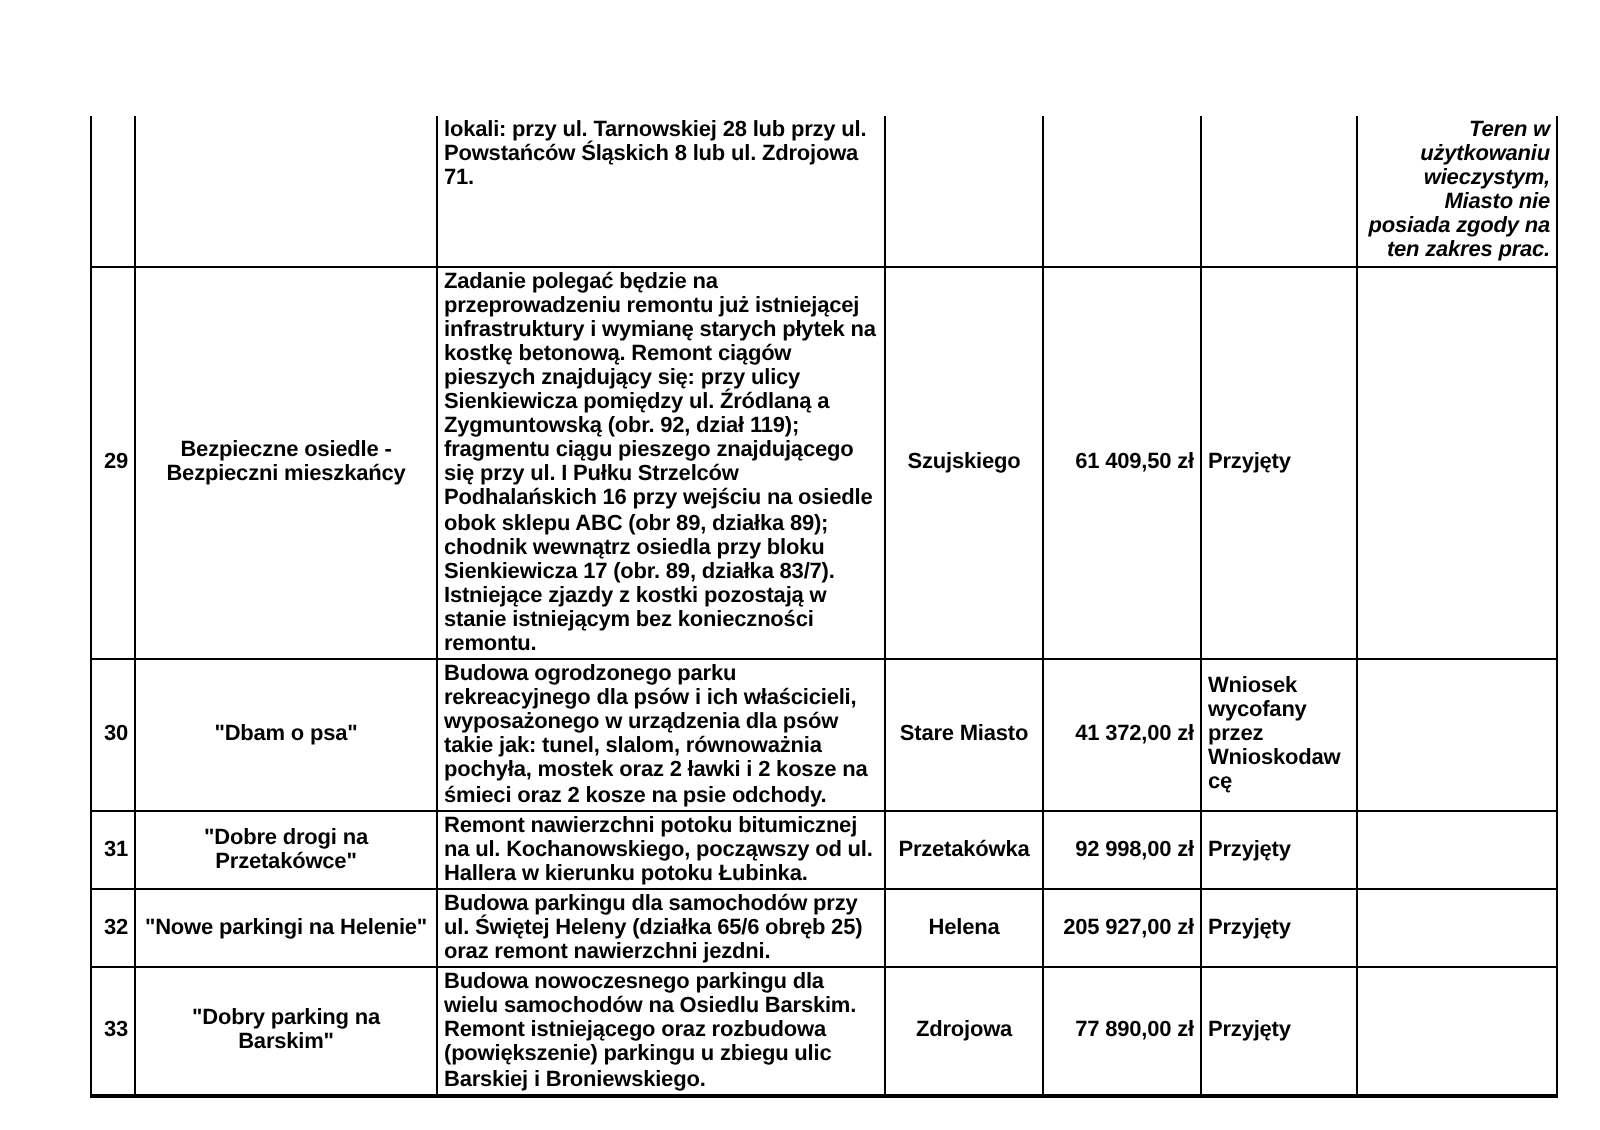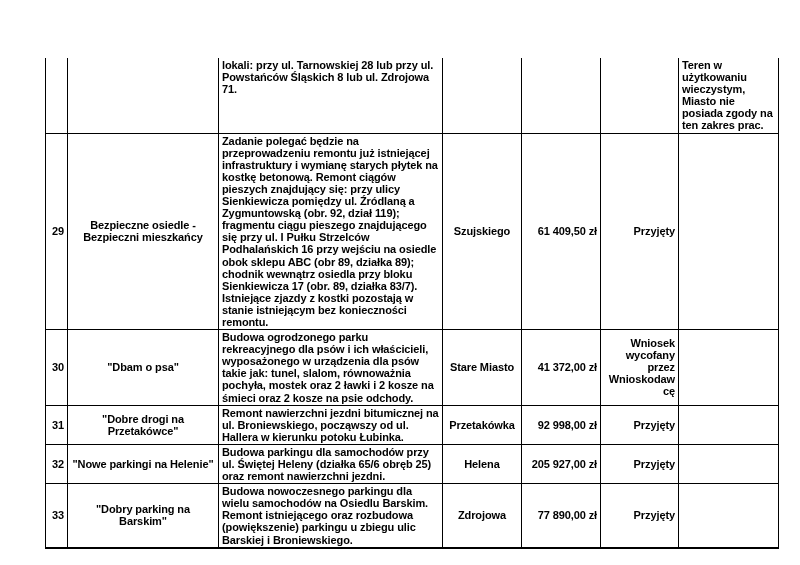--- a/index.html
+++ b/index.html
@@ -46,22 +46,22 @@
   tr.rh-2 { height: 70px; }
   tr.rh-3 { height: 36px; }
   tr.rh-4 { height: 37px; }
   tr.rh-5 { height: 49px; }
 
   td.c-num      { text-align: right; vertical-align: middle; padding: 1px 1px; }
   td.c-name     { text-align: center;   vertical-align: middle; padding-left: 4px; }
   td.c-desc     { text-align: left;   vertical-align: top;    padding: 2px 4px; }
   td.c-district { text-align: center; vertical-align: middle; }
   td.c-amount   { text-align: right;   vertical-align: middle; padding-left: 5px; }
-  td.c-status   { text-align: right; vertical-align: middle; }
-  td.c-notes    { text-align: left;   vertical-align: top;    padding: 2px 3px; }
+  td.c-status   { text-align: left; vertical-align: middle; }
+  td.c-notes    { text-align: right;   vertical-align: top;    padding: 2px 3px; font-style: italic; }
 </style>
 </head>
 <body>
 
 <div class="page">
   <table class="projects">
     <colgroup>
       <col style="width:22px">
       <col style="width:151px">
       <col style="width:224px">
@@ -94,21 +94,21 @@
         <td class="c-name">"Dbam o psa"</td>
         <td class="c-desc">Budowa ogrodzonego parku rekreacyjnego dla psów i ich właścicieli, wyposażonego w urządzenia dla psów takie jak: tunel, slalom, równoważnia pochyła, mostek oraz 2 ławki i 2 kosze na śmieci oraz 2 kosze na psie odchody.</td>
         <td class="c-district">Stare Miasto</td>
         <td class="c-amount">41 372,00 zł</td>
         <td class="c-status">Wniosek wycofany przez Wnioskodawcę</td>
         <td class="c-notes"></td>
       </tr>
       <tr class="rh-3">
         <td class="c-num">31</td>
         <td class="c-name">"Dobre drogi na Przetakówce"</td>
-        <td class="c-desc">Remont nawierzchni jezdni bitumicznej na ul. Broniewskiego, począwszy od ul. Hallera w kierunku potoku Łubinka.</td>
+        <td class="c-desc">Remont nawierzchni potoku bitumicznej na ul. Kochanowskiego, począwszy od ul. Hallera w kierunku potoku Łubinka.</td>
         <td class="c-district">Przetakówka</td>
         <td class="c-amount">92 998,00 zł</td>
         <td class="c-status">Przyjęty</td>
         <td class="c-notes"></td>
       </tr>
       <tr class="rh-4">
         <td class="c-num">32</td>
         <td class="c-name">"Nowe parkingi na Helenie"</td>
         <td class="c-desc">Budowa parkingu dla samochodów przy ul. Świętej Heleny (działka 65/6 obręb 25) oraz remont nawierzchni jezdni.</td>
         <td class="c-district">Helena</td>

